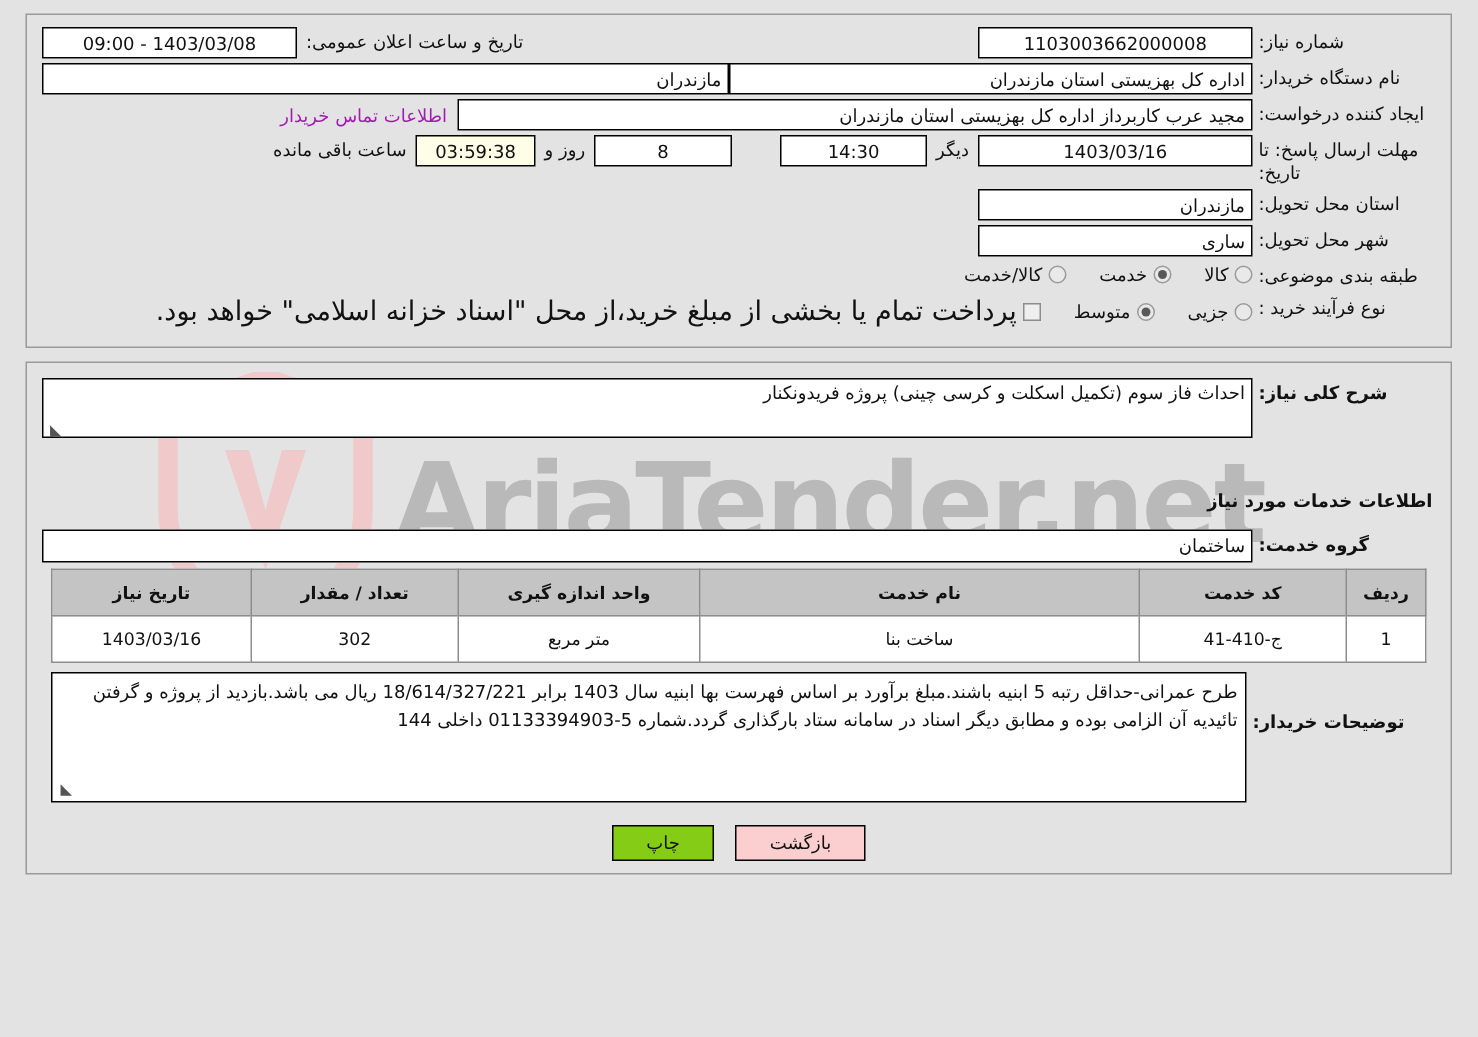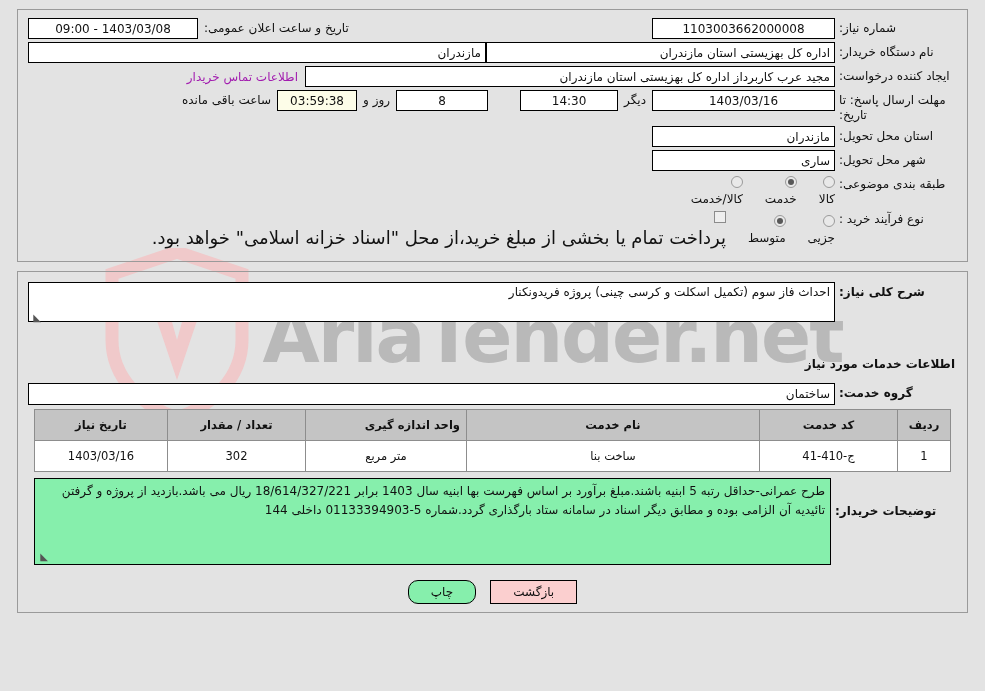--- a/index.html
+++ b/index.html
@@ -83,21 +83,21 @@
   .inp.right{text-align:right;}
   .inp.ivory{background:#fdfde8;}
 
   .inline-lbl{
     font-size:12px;padding:0 6px;white-space:nowrap;line-height:21px;
   }
   .link{color:#a21caf;font-size:12px;padding:0 7px;white-space:nowrap;cursor:pointer;}
 
   
   .radio-group{display:flex;align-items:center;gap:0;padding-top:2px;}
-  .radio-item{display:flex;align-items:flex-start;gap:4px;margin-left:22px;white-space:nowrap;flex-direction:column;}
+  .radio-item{display:flex;align-items:center;gap:4px;margin-left:22px;white-space:nowrap;}
   .rd{
     width:12px;height:12px;border-radius:50%;
     border:1px solid #9a9a9a;background:#e9e9e9;
     box-sizing:border-box;display:inline-block;position:relative;flex:0 0 12px;
   }
   .rd.on::after{
     content:"";position:absolute;left:2px;top:2px;
     width:6px;height:6px;border-radius:50%;background:#585858;
   }
   .cb{
@@ -143,38 +143,38 @@
     border:1px solid #8d8d8d;height:26px;padding:2px 6px;text-align:center;
   }
 
   
   .descrow{display:flex;align-items:stretch;margin:6px 6px 0 6px;}
   .desclbl{
     width:112px;flex:0 0 112px;text-align:left;font-weight:bold;font-size:12px;
     padding:26px 4px 0 4px;
   }
   .descbox{
-    flex:1;border:1px solid #000;background:#86efac;
+    flex:1;border:1px solid #000;background:#ffffff;
     min-height:72px;padding:3px 5px 10px 5px;
     font-size:12px;line-height:19px;text-align:right;
     position:relative;
   }
 
   
   .btnbar{
     display:flex;justify-content:center;align-items:center;gap:14px;
     margin-top:15px;
   }
   .btn{
     border:1px solid #000;
     font-family:inherit;font-size:12px;color:#111;
     padding:3px 22px;cursor:pointer;line-height:16px;
   }
   .btn.back{background:#fbcfcf;}
-  .btn.print{background:#86efac;border-radius:10px;}
+  .btn.print{background:#84cc16;}
 </style>
 </head>
 <body>
 
 <div class="watermark">
   <div class="wm-inner">
     <div class="wm-text">AriaTender.net</div>
     <div class="wm-shield">
       <svg width="150" height="175" viewBox="0 0 150 175" xmlns="http://www.w3.org/2000/svg">
         <path d="M75 4 L140 26 L140 92 C140 130 110 158 75 170 C40 158 10 130 10 92 L10 26 Z" fill="none" stroke="#f0c9ca" stroke-width="13"></path>
@@ -305,21 +305,21 @@
       </div>
     </div>
 
     <div class="tblwrap">
       <table class="grid">
         <thead>
           <tr>
             <th style="width:40px;">ردیف</th>
             <th style="width:125px;">کد خدمت</th>
             <th>نام خدمت</th>
-            <th style="width:148px;text-align:right;">واحد اندازه گیری</th>
+            <th style="width:148px;">واحد اندازه گیری</th>
             <th style="width:125px;text-align:center;">تعداد / مقدار</th>
             <th style="width:120px;">تاریخ نیاز</th>
           </tr>
         </thead>
         <tbody>
           <tr>
             <td>1</td>
             <td>ج-410-41</td>
             <td>ساخت بنا</td>
             <td>متر مربع</td>

